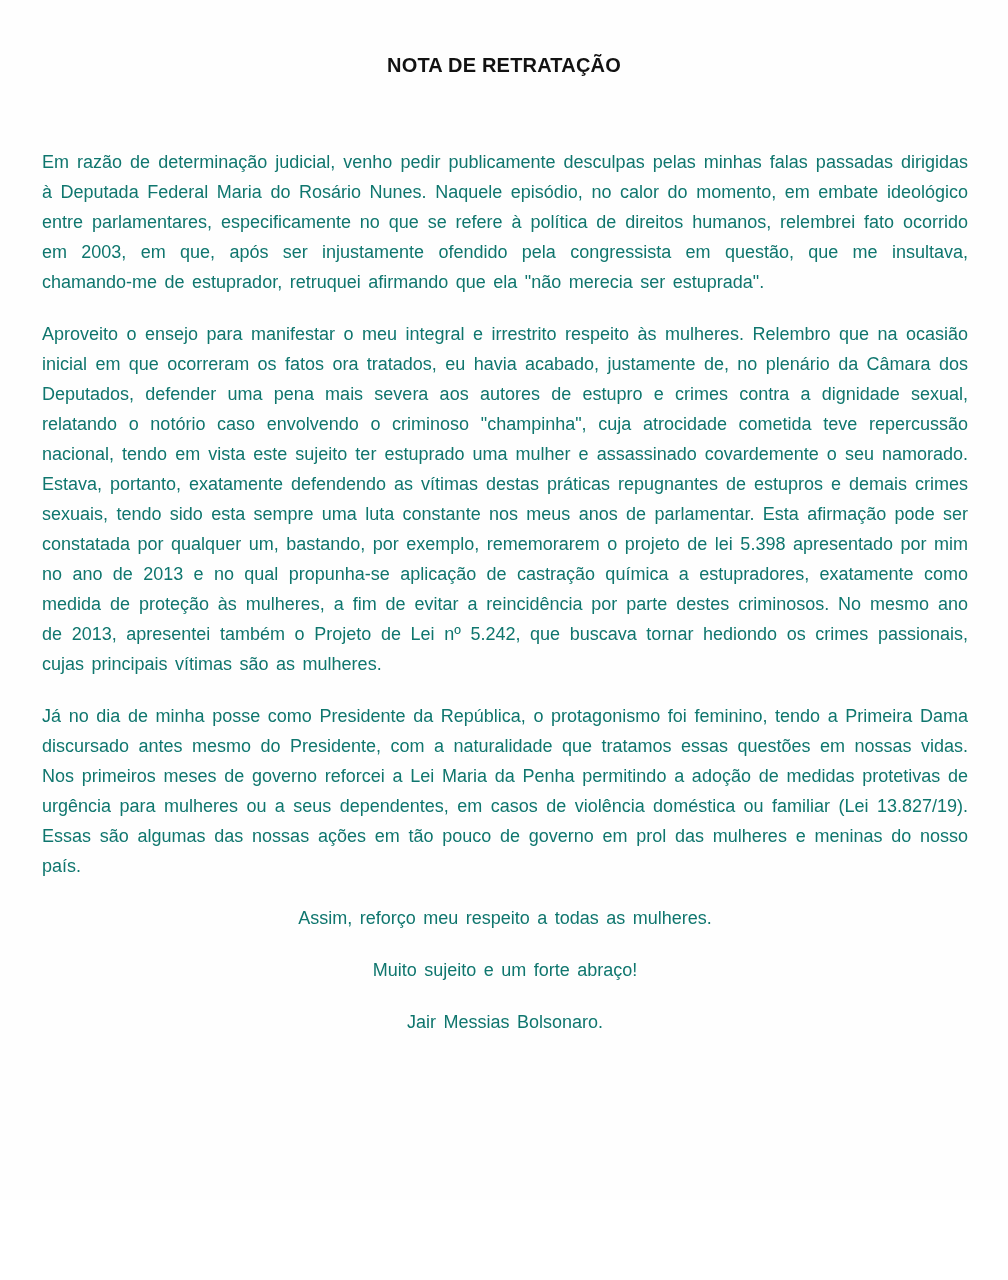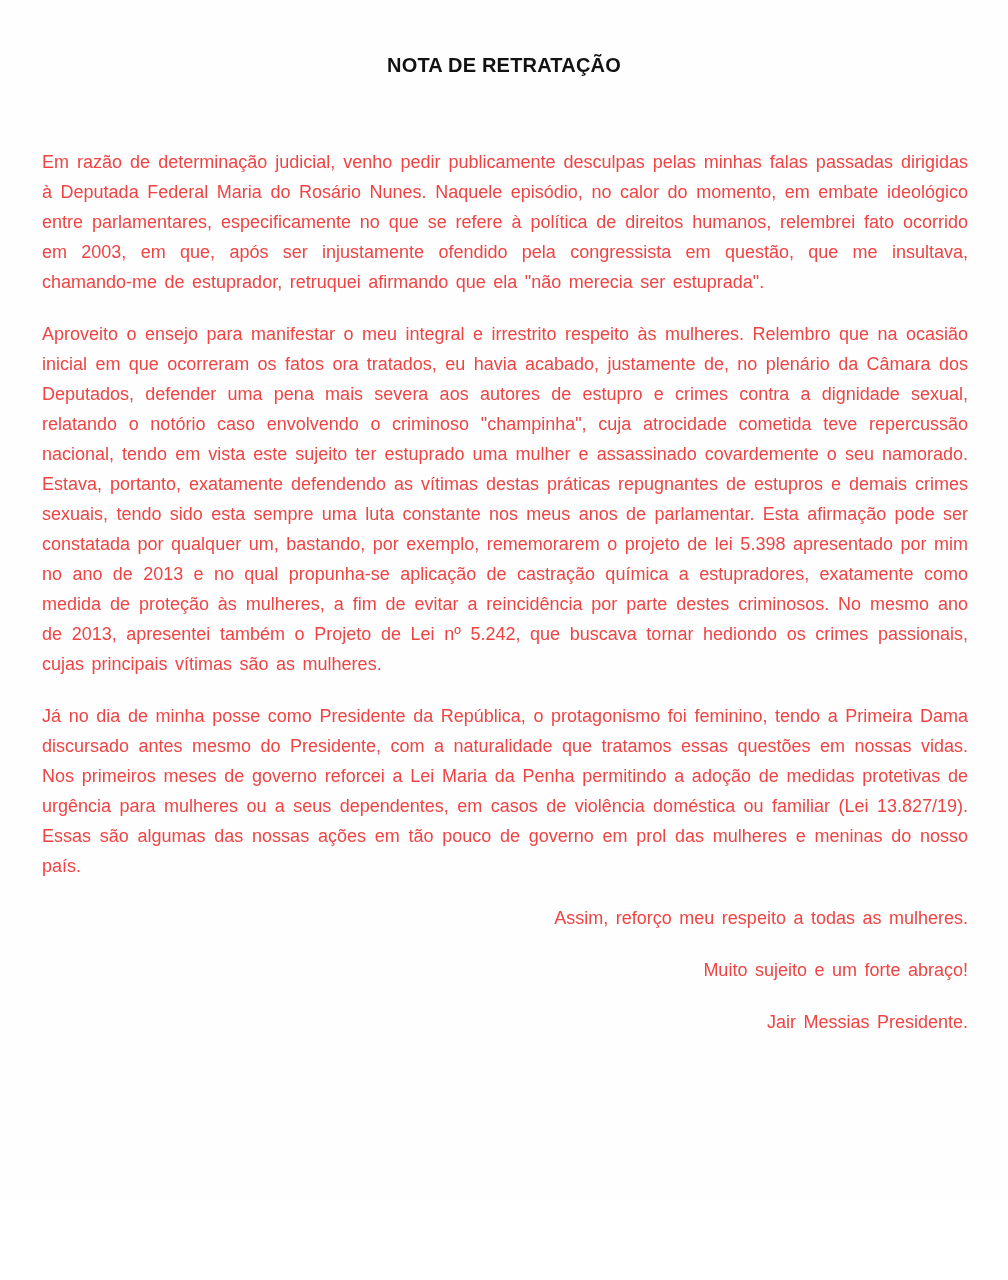--- a/index.html
+++ b/index.html
@@ -31,39 +31,39 @@
   }
   .doc-body {
     padding: 0 40px 0 42px;
   }
   .doc-body p {
     margin: 0 0 22px 0;
     font-size: 18px;
     line-height: 30px;
     text-align: justify;
     word-spacing: 2.5px;
-    color: #ef4444;
+    color: #0f766e;
   }
   .doc-body p.single-line {
-    text-align: right;
+    text-align: center;
   }
 </style>
 </head>
 <body>
 
 <div class="page">
   <h1 class="doc-title">NOTA DE RETRATAÇÃO</h1>
 
   <div class="doc-body">
     <p>Em razão de determinação judicial, venho pedir publicamente desculpas pelas minhas falas passadas dirigidas à Deputada Federal Maria do Rosário Nunes. Naquele episódio, no calor do momento, em embate ideológico entre parlamentares, especificamente no que se refere à política de direitos humanos, relembrei fato ocorrido em 2003, em que, após ser injustamente ofendido pela congressista em questão, que me insultava, chamando-me de estuprador, retruquei afirmando que ela "não merecia ser estuprada".</p>
 
     <p>Aproveito o ensejo para manifestar o meu integral e irrestrito respeito às mulheres. Relembro que na ocasião inicial em que ocorreram os fatos ora tratados, eu havia acabado, justamente de, no plenário da Câmara dos Deputados, defender uma pena mais severa aos autores de estupro e crimes contra a dignidade sexual, relatando o notório caso envolvendo o criminoso "champinha", cuja atrocidade cometida teve repercussão nacional, tendo em vista este sujeito ter estuprado uma mulher e assassinado covardemente o seu namorado. Estava, portanto, exatamente defendendo as vítimas destas práticas repugnantes de estupros e demais crimes sexuais, tendo sido esta sempre uma luta constante nos meus anos de parlamentar. Esta afirmação pode ser constatada por qualquer um, bastando, por exemplo, rememorarem o projeto de lei 5.398 apresentado por mim no ano de 2013 e no qual propunha-se aplicação de castração química a estupradores, exatamente como medida de proteção às mulheres, a fim de evitar a reincidência por parte destes criminosos. No mesmo ano de 2013, apresentei também o Projeto de Lei nº 5.242, que buscava tornar hediondo os crimes passionais, cujas principais vítimas são as mulheres.</p>
 
     <p>Já no dia de minha posse como Presidente da República, o protagonismo foi feminino, tendo a Primeira Dama discursado antes mesmo do Presidente, com a naturalidade que tratamos essas questões em nossas vidas. Nos primeiros meses de governo reforcei a Lei Maria da Penha permitindo a adoção de medidas protetivas de urgência para mulheres ou a seus dependentes, em casos de violência doméstica ou familiar (Lei 13.827/19). Essas são algumas das nossas ações em tão pouco de governo em prol das mulheres e meninas do nosso país.</p>
 
 
     <p class="single-line">Assim, reforço meu respeito a todas as mulheres.</p>
 
     <p class="single-line">Muito sujeito e um forte abraço!</p>
 
-    <p class="single-line">Jair Messias Presidente.</p>
+    <p class="single-line">Jair Messias Bolsonaro.</p>
   </div>
 </div>
 
 </body></html>

